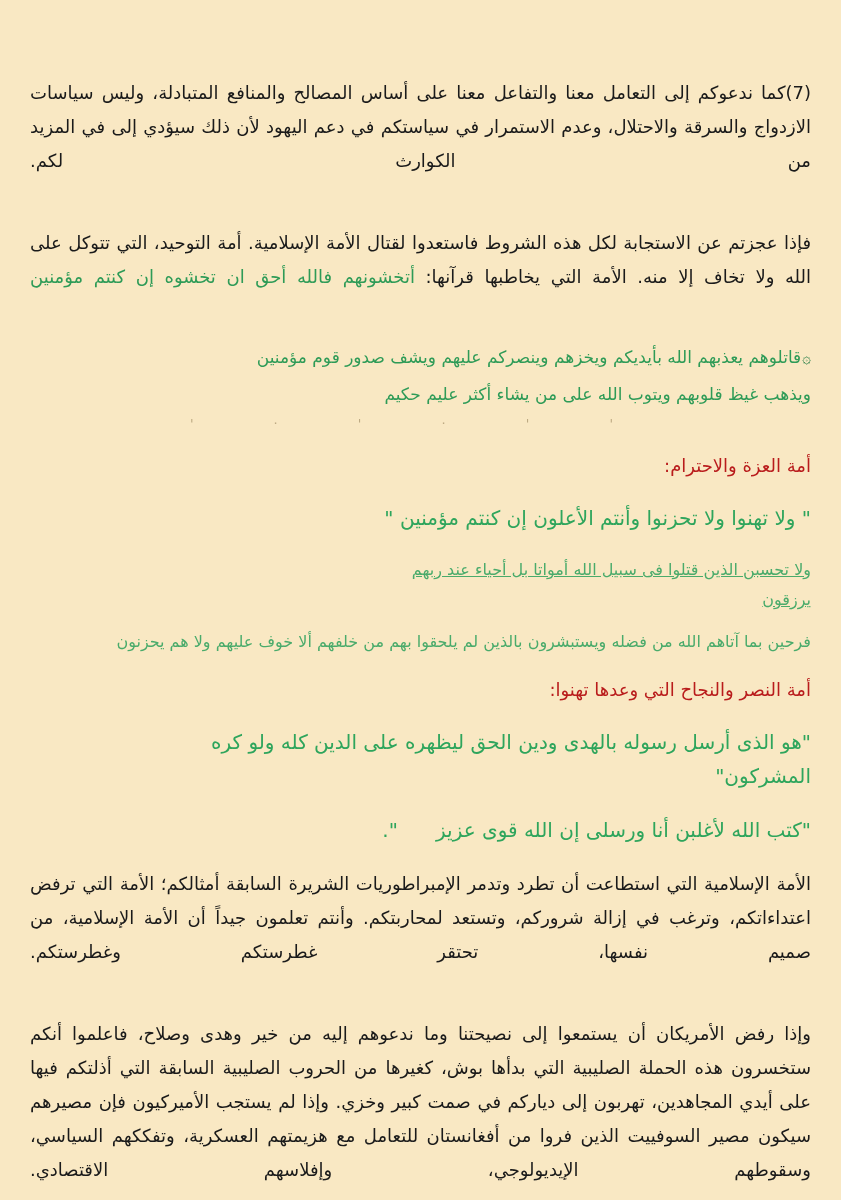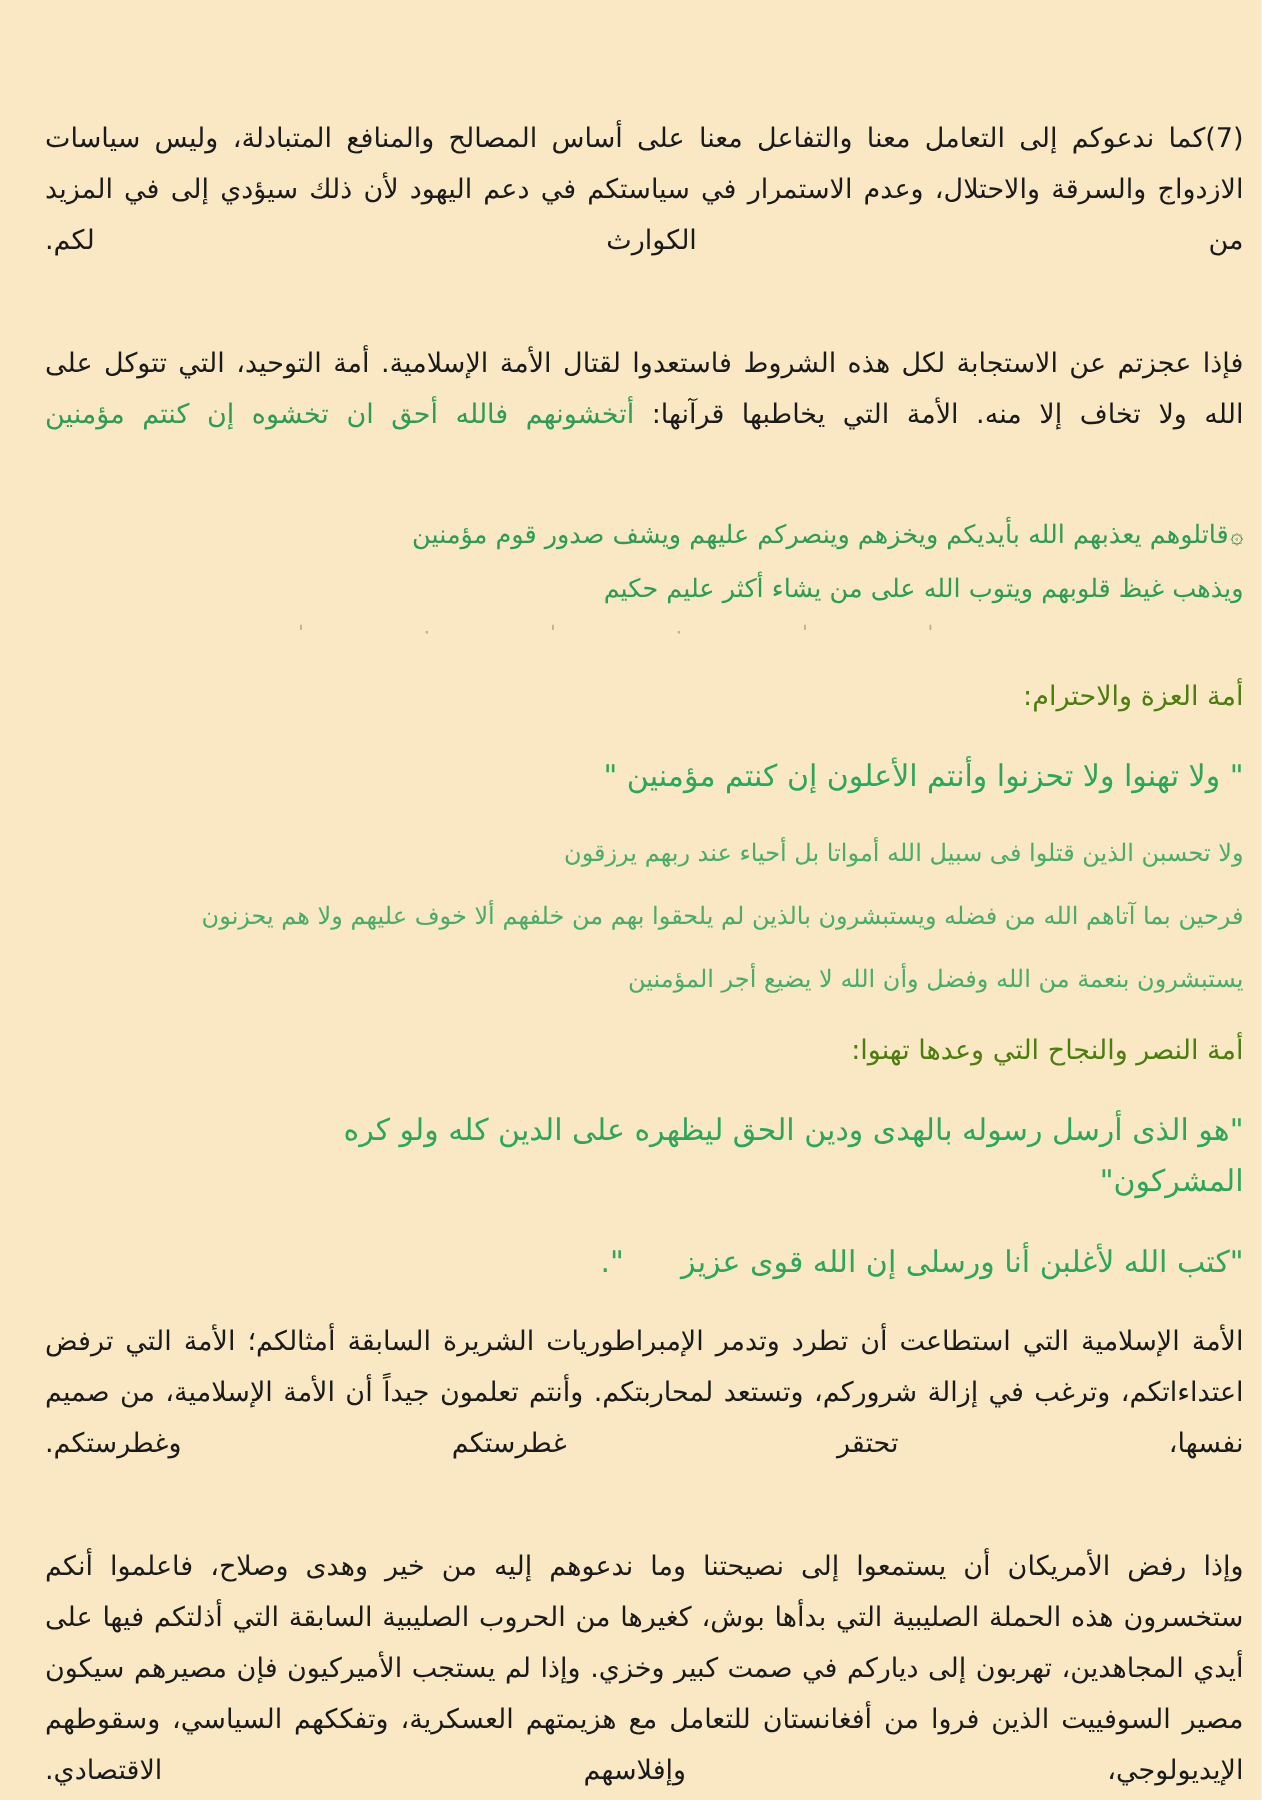--- a/index.html
+++ b/index.html
@@ -5,37 +5,37 @@
   html,body{margin:0;padding:0;}
   .page{
     position:relative;
     width:841px;
     height:1200px;
     background:#f9e8c3;
     overflow:hidden;
     direction:rtl;
     font-family:"DejaVu Sans", sans-serif;
     box-sizing:border-box;
-    padding:76px 12px 0 30px;
+    padding:76px 30px 0 30px;
     color:#1a1a1a;
   }
   .black-par{
     font-size:18px;
     line-height:34px;
     text-align:justify;
     margin:0 0 14px 0;
     color:#1a1a1a;
   }
   .black-par:after{content:"";display:inline-block;width:100%;}
   .heading{
     font-size:18px;
     line-height:34px;
     text-align:right;
     margin:16px 0 10px 0;
-    color:#4d7c0f;
+    color:#b91c1c;
   }
   .verse{
     color:#2e9b57;
     font-size:17px;
     line-height:30px;
     text-align:right;
     margin:4px 0 6px 0;
   }
   .verse-light{
     color:#4aab6b;
@@ -82,25 +82,24 @@
 
   <div class="verse" style="padding-left:330px;">ويذهب غيظ قلوبهم ويتوب الله على من يشاء أكثر عليم حكيم</div>
 
   <div class="faint-row">'  '  ·  '  ·  '</div>
 
   <div class="heading">أمة العزة والاحترام:</div>
 
   <div class="quote" style="padding-left:180px;">" ولا تهنوا ولا تحزنوا وأنتم الأعلون إن كنتم مؤمنين "</div>
 
 
-  <div class="verse-light" style="padding-left:340px;">ولا تحسبن الذين قتلوا فى سبيل الله أمواتا بل أحياء عند ربهم يرزقون</div>
+  <div class="verse-light" style="padding-left:340px;text-decoration:underline;">ولا تحسبن الذين قتلوا فى سبيل الله أمواتا بل أحياء عند ربهم يرزقون</div>
 
   <div class="verse-light">فرحين بما آتاهم الله من فضله ويستبشرون بالذين لم يلحقوا بهم من خلفهم ألا خوف عليهم ولا هم يحزنون</div>
 
-  <div class="verse-light" style="padding-left:380px;">يستبشرون بنعمة من الله وفضل وأن الله لا يضيع أجر المؤمنين</div>
 
   <div class="heading">أمة النصر والنجاح التي وعدها تهنوا:</div>
 
   <div class="quote" style="padding-left:120px;">"هو الذى أرسل رسوله بالهدى ودين الحق ليظهره على الدين كله ولو كره المشركون"</div>
 
   <div class="quote" style="padding-left:300px;">"كتب الله لأغلبن أنا ورسلى إن الله قوى عزيز &nbsp;&nbsp;&nbsp;&nbsp; ".</div>
 
   <p class="black-par" style="margin-top:8px;">الأمة الإسلامية التي استطاعت أن تطرد وتدمر الإمبراطوريات الشريرة السابقة أمثالكم؛ الأمة التي ترفض اعتداءاتكم، وترغب في إزالة شروركم، وتستعد لمحاربتكم. وأنتم تعلمون جيداً أن الأمة الإسلامية، من صميم نفسها، تحتقر غطرستكم وغطرستكم.</p>
 
   <p class="black-par">وإذا رفض الأمريكان أن يستمعوا إلى نصيحتنا وما ندعوهم إليه من خير وهدى وصلاح، فاعلموا أنكم ستخسرون هذه الحملة الصليبية التي بدأها بوش، كغيرها من الحروب الصليبية السابقة التي أذلتكم فيها على أيدي المجاهدين، تهربون إلى دياركم في صمت كبير وخزي. وإذا لم يستجب الأميركيون فإن مصيرهم سيكون مصير السوفييت الذين فروا من أفغانستان للتعامل مع هزيمتهم العسكرية، وتفككهم السياسي، وسقوطهم الإيديولوجي، وإفلاسهم الاقتصادي.</p>

